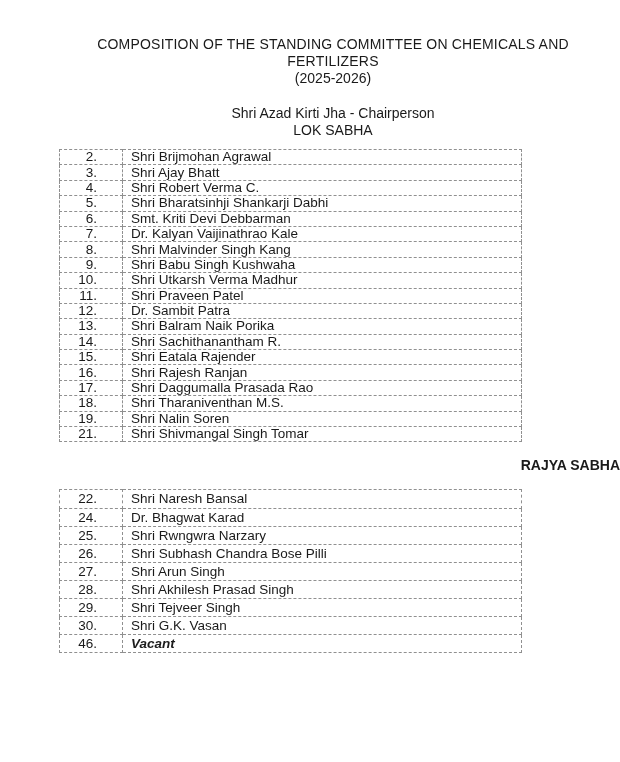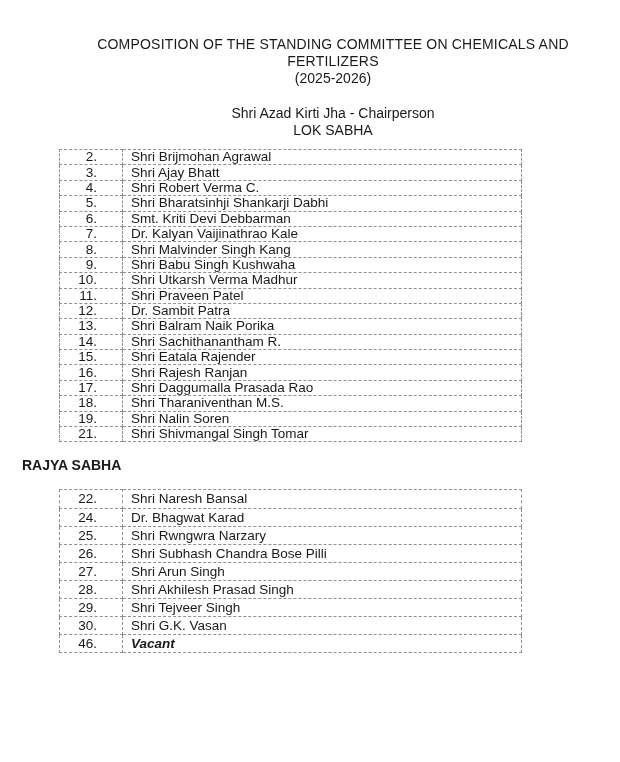--- a/index.html
+++ b/index.html
@@ -25,21 +25,21 @@
     max-width: 540px;
     margin: 0 auto;
     line-height: 17px;
     letter-spacing: 0.2px;
   }
   .doc-term { line-height: 17px; }
   .chairperson { margin-top: 18px; line-height: 17px; }
   .members-heading { margin-top: 18px; line-height: 16px; }
   .lok-sabha-heading { line-height: 16px; }
   .rajya-sabha-heading {
-    text-align: left;
+    text-align: right;
     padding-left: 22px;
     font-weight: bold;
     font-size: 14px;
     line-height: 16px;
     margin-top: 15px;
     margin-bottom: 16px;
   }
   table.members {
     border-collapse: collapse;
     margin-left: 59px;

